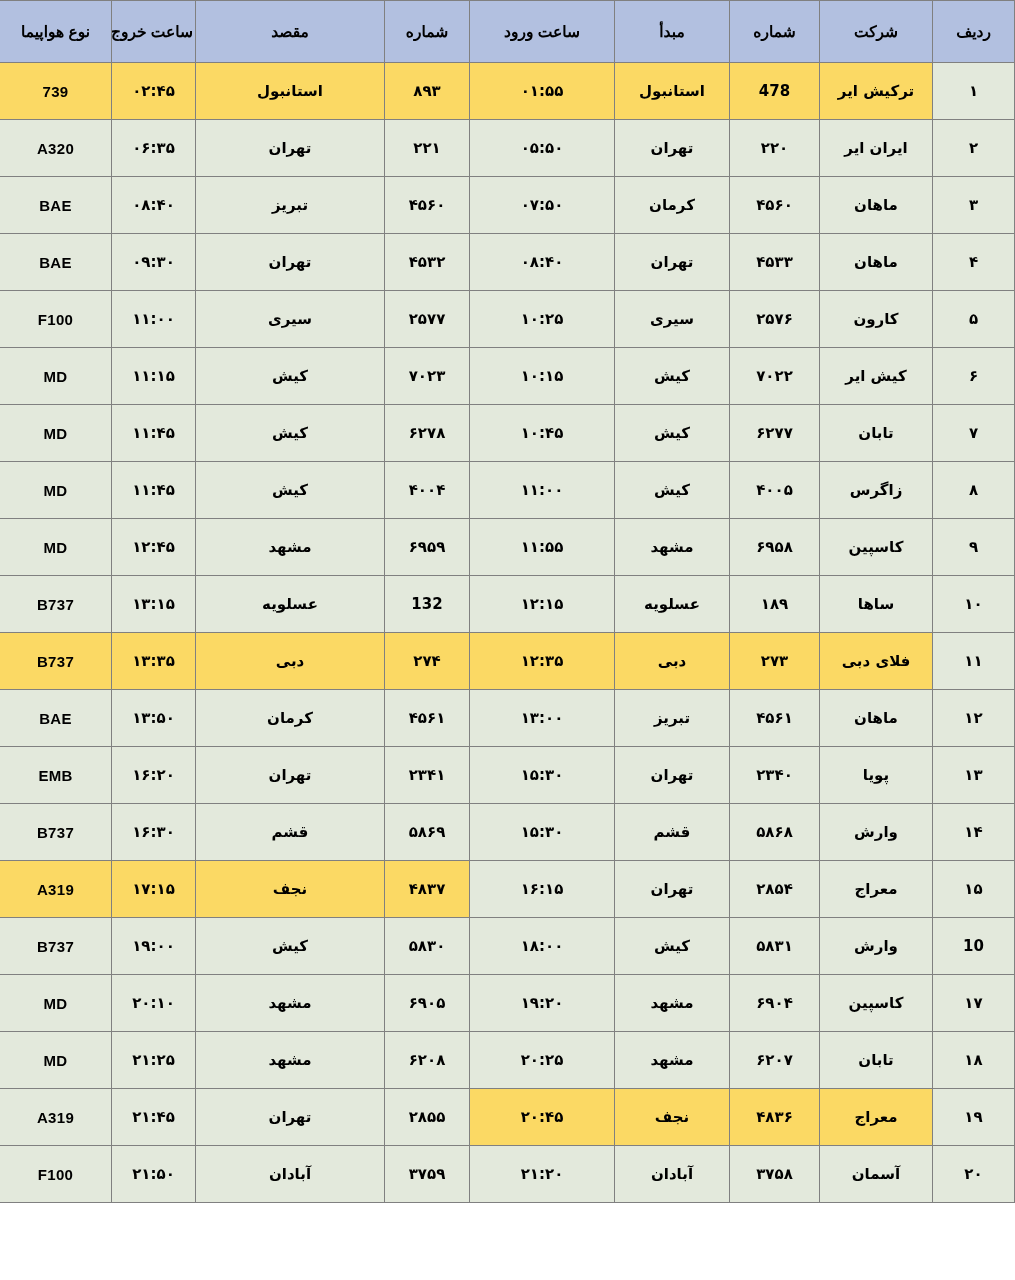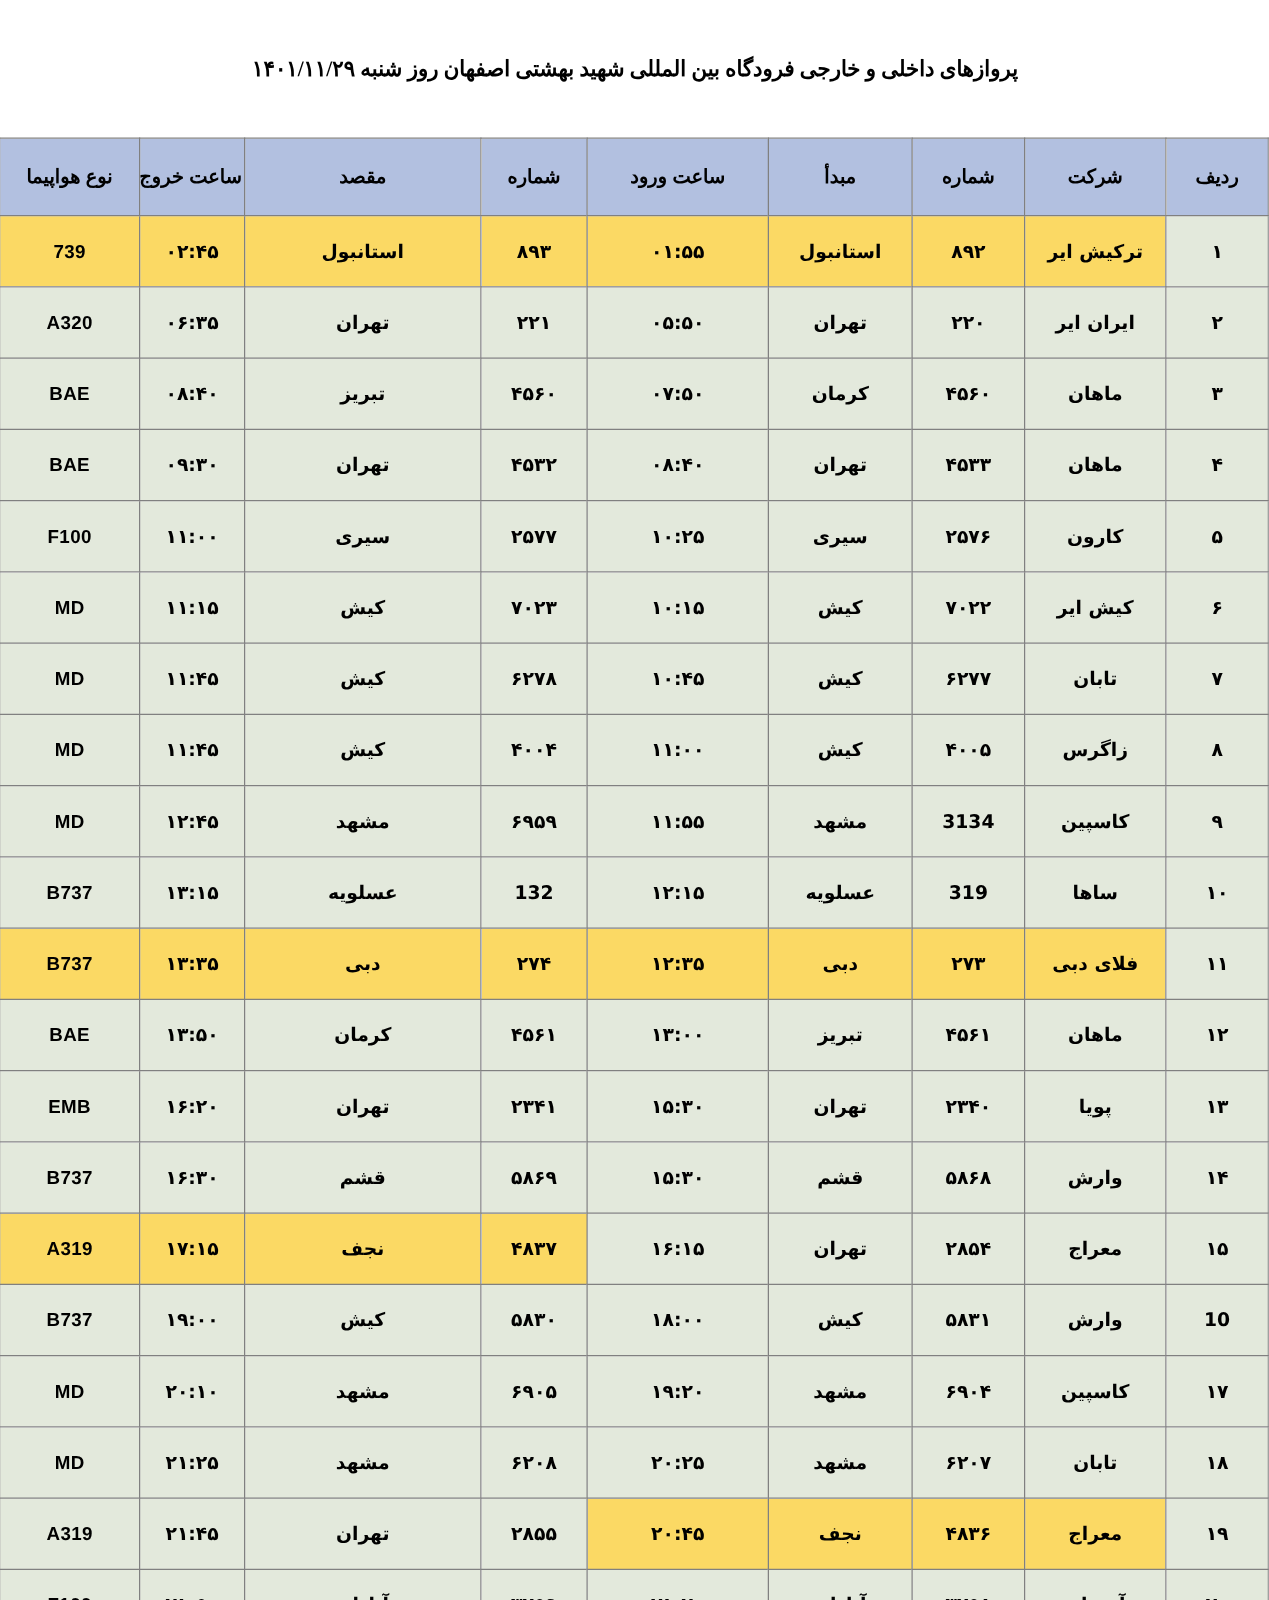--- a/index.html
+++ b/index.html
@@ -98,23 +98,20 @@
     font-family: Liberation Sans, sans-serif;
     font-size: 14px;
     font-weight: bold;
   }
 </style>
 </head>
 <body>
 
 <div class="page">
 
-  <div class="title-wrap">
-    <div class="title">پروازهای داخلی و خارجی فرودگاه بین المللی شهید بهشتی اصفهان روز  شنبه ۱۴۰۱/۱۱/۲۹</div>
-  </div>
 
   <table class="flights">
     <colgroup>
       <col class="c-row">
       <col class="c-company">
       <col class="c-cnum">
       <col class="c-origin">
       <col class="c-arrive">
       <col class="c-fnum">
       <col class="c-dest">
@@ -131,21 +128,21 @@
           <th class="persian-h">شماره</th>
           <th class="persian-h">مقصد</th>
           <th class="persian-h">ساعت خروج</th>
           <th class="persian-h">نوع هواپیما</th>
         </tr>
     </thead>
     <tbody id="body-rows">
         <tr>
           <td class="nm rownum">۱</td>
           <td class="hl persian">ترکیش ایر</td>
-          <td class="hl persian">۸۹۲</td>
+          <td class="hl persian">478</td>
           <td class="hl persian">استانبول</td>
           <td class="hl persian">۰۱:۵۵</td>
           <td class="hl persian">۸۹۳</td>
           <td class="hl persian">استانبول</td>
           <td class="hl persian">۰۲:۴۵</td>
           <td class="hl num-latin">739</td>
         </tr>
         <tr>
           <td class="nm rownum">۲</td>
           <td class="nm persian">ایران ایر</td>
@@ -219,32 +216,32 @@
           <td class="nm persian">کیش</td>
           <td class="nm persian">۱۱:۰۰</td>
           <td class="nm persian">۴۰۰۴</td>
           <td class="nm persian">کیش</td>
           <td class="nm persian">۱۱:۴۵</td>
           <td class="nm num-latin">MD</td>
         </tr>
         <tr>
           <td class="nm rownum">۹</td>
           <td class="nm persian">کاسپین</td>
-          <td class="nm persian">3134</td>
+          <td class="nm persian">۶۹۵۸</td>
           <td class="nm persian">مشهد</td>
           <td class="nm persian">۱۱:۵۵</td>
           <td class="nm persian">۶۹۵۹</td>
           <td class="nm persian">مشهد</td>
           <td class="nm persian">۱۲:۴۵</td>
           <td class="nm num-latin">MD</td>
         </tr>
         <tr>
           <td class="nm rownum">۱۰</td>
           <td class="nm persian">ساها</td>
-          <td class="nm persian">319</td>
+          <td class="nm persian">۱۸۹</td>
           <td class="nm persian">عسلویه</td>
           <td class="nm persian">۱۲:۱۵</td>
           <td class="nm persian">132</td>
           <td class="nm persian">عسلویه</td>
           <td class="nm persian">۱۳:۱۵</td>
           <td class="nm num-latin">B737</td>
         </tr>
         <tr>
           <td class="nm rownum">۱۱</td>
           <td class="hl persian">فلای دبی</td>

